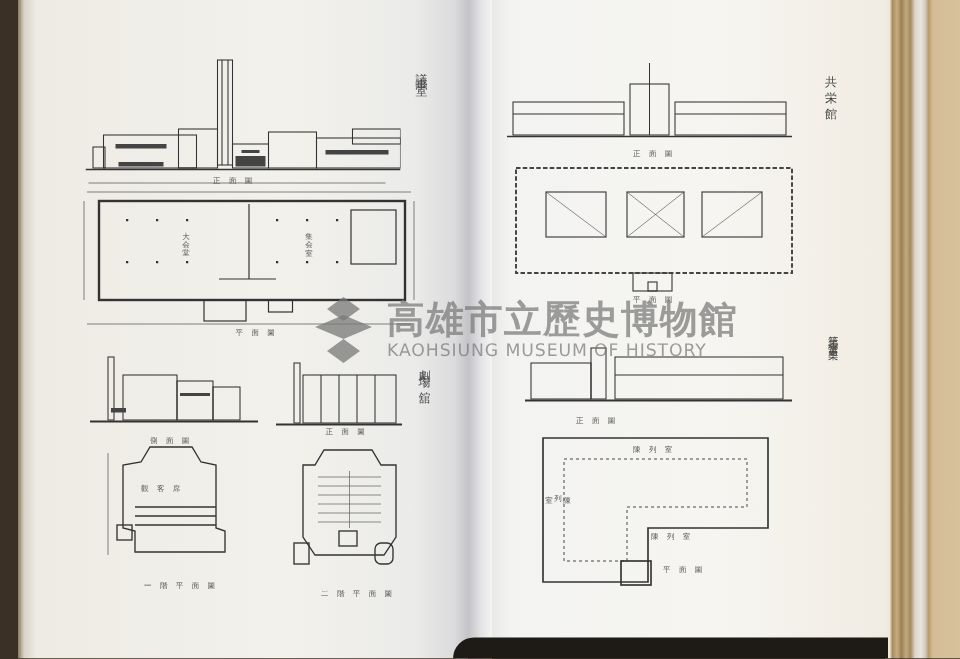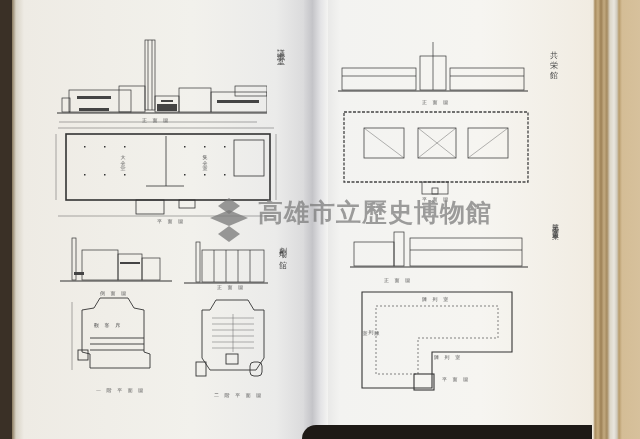--- a/index.html
+++ b/index.html
@@ -204,14 +204,15 @@
 
   <div class="watermark">
     <svg class="wm-logo" viewBox="0 0 46 48">
       <g fill="rgba(120,120,120,0.75)">
         <polygon points="23,2 34,10 23,18 12,10"></polygon>
         <polygon points="4,22 23,14 42,22 23,30"></polygon>
         <polygon points="23,30 34,38 23,46 12,38"></polygon>
       </g>
     </svg>
     <div class="wm-title">高雄市立歷史博物館</div>
+    <div class="wm-sub">KAOHSIUNG MUSEUM OF HISTORY</div>
   </div>
 </div>
 
 </body></html>

